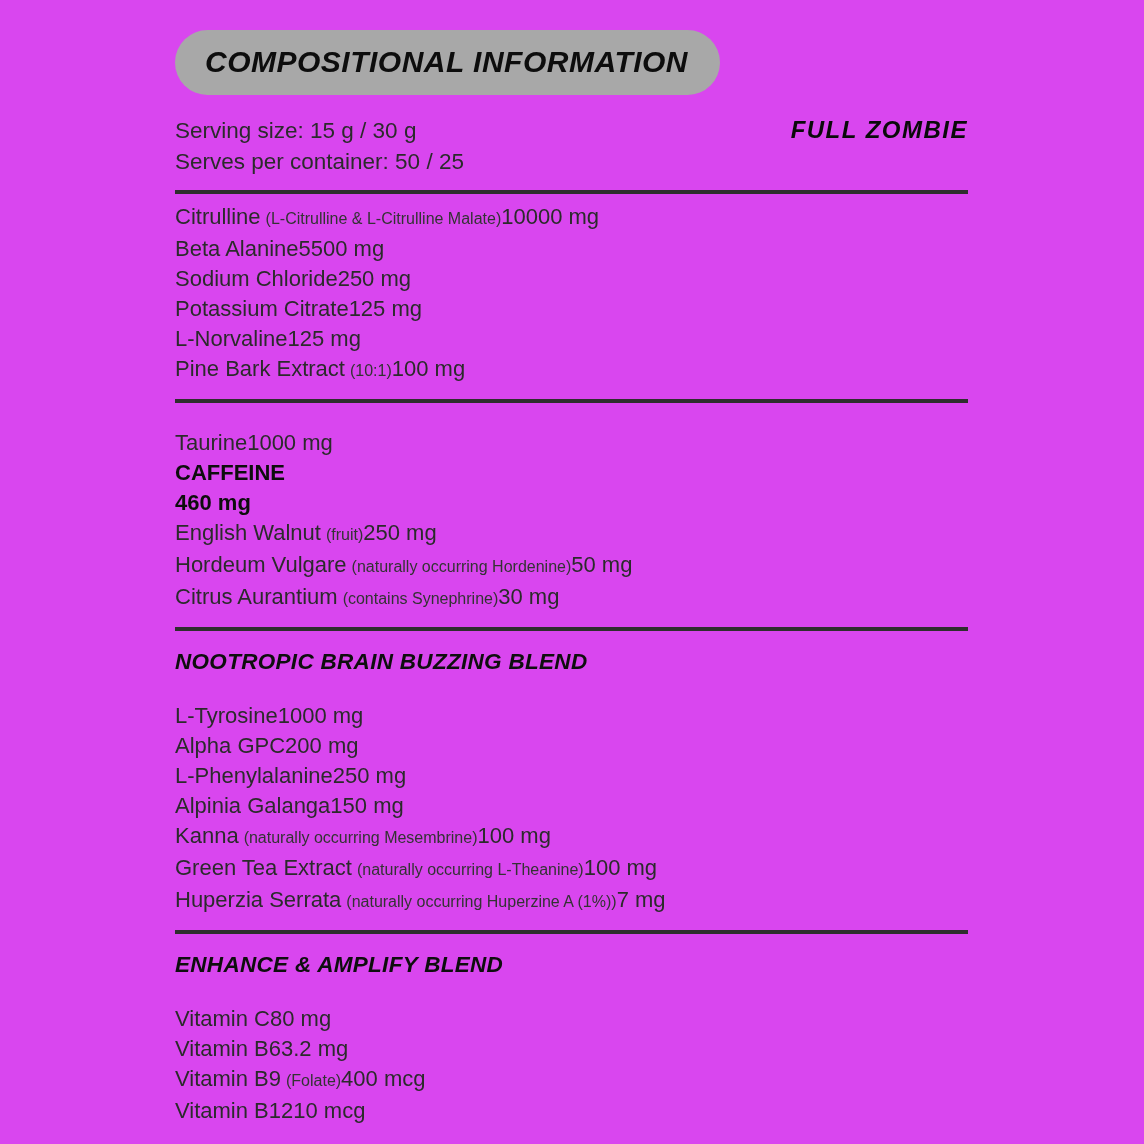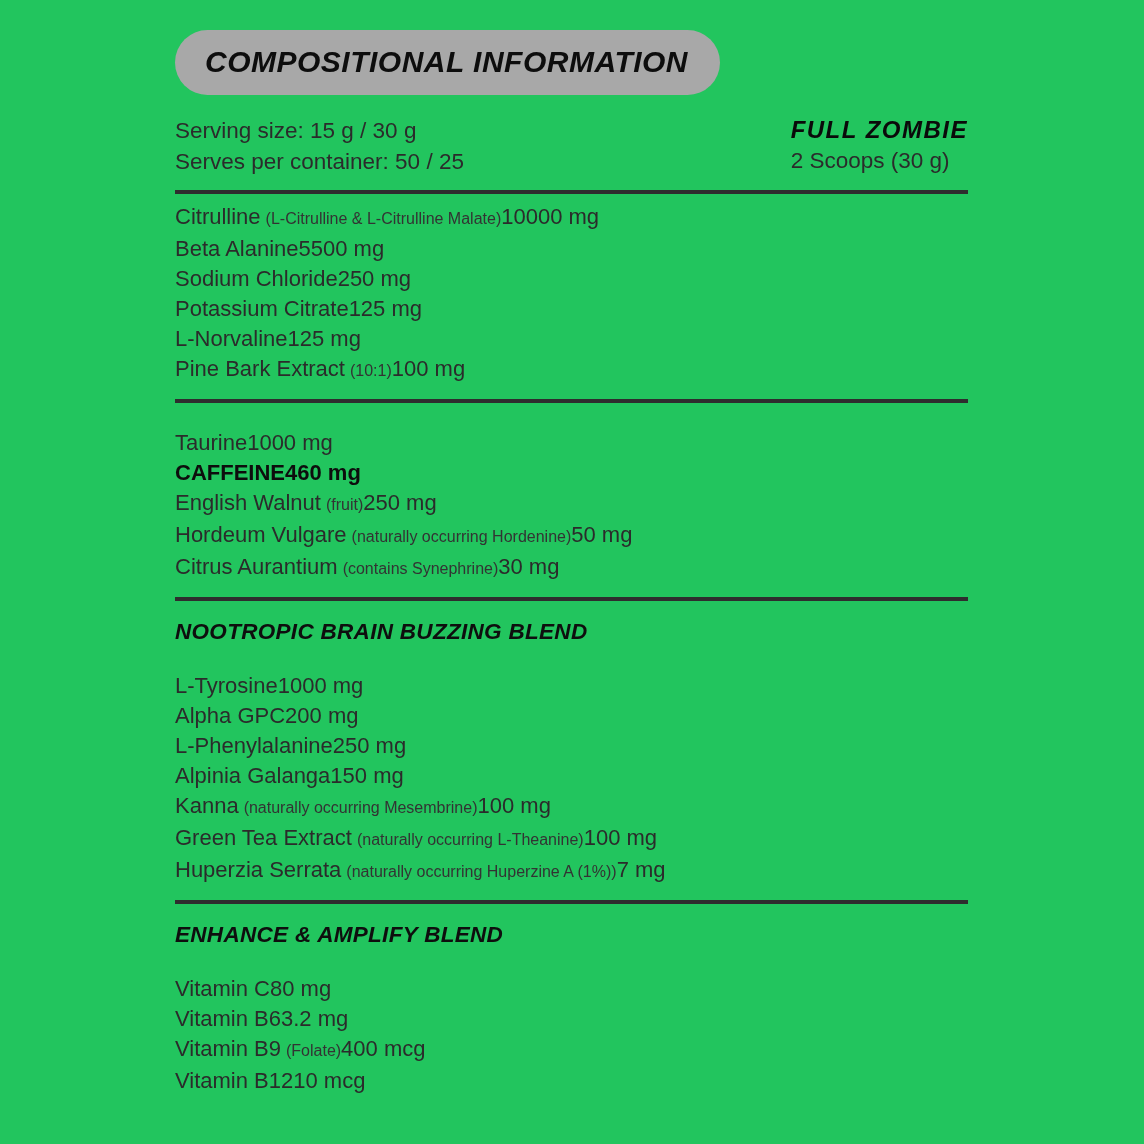--- a/index.html
+++ b/index.html
@@ -4,21 +4,21 @@
 <style>
   html, body {
     margin: 0;
     padding: 0;
     background: #ffffff;
   }
   .page {
     position: relative;
     width: 1144px;
     height: 1144px;
-    background: #22c55e;
+    background: #d946ef;
     font-family: "Liberation Sans", sans-serif;
     color: #2a2a2a;
     overflow: hidden;
   }
   .content {
     position: absolute;
     left: 175px;
     top: 0;
     width: 793px;
   }
@@ -99,20 +99,21 @@
     font-size: 16px;
     margin-left: 5px;
     color: #333333;
   }
   .ing-amount {
     white-space: nowrap;
   }
   .ing-row.bold {
     font-weight: 700;
     color: #0d0d0d;
+    flex-direction: column;
   }
   .ing-row.bold .ing-amount {
     font-weight: 700;
   }
 </style>
 </head>
 <body>
 
 <div class="page">
   <div class="content">
@@ -121,21 +122,20 @@
       <span>COMPOSITIONAL INFORMATION</span>
     </div>
 
     <div class="serving-block">
       <div class="serving-left">
         <div>Serving size: 15 g / 30 g</div>
         <div>Serves per container: 50 / 25</div>
       </div>
       <div class="serving-right">
         <div class="product-name">FULL ZOMBIE</div>
-        <div class="scoop-info">2 Scoops (30 g)</div>
       </div>
     </div>
 
     <div id="sections">
         <div class="separator"></div>
         <div class="rows">
           <div class="ing-row">
             <span class="left"><span>Citrulline</span><span class="ing-note">(L-Citrulline &amp; L-Citrulline Malate)</span></span>
             <span class="ing-amount">10000 mg</span>
           </div>

